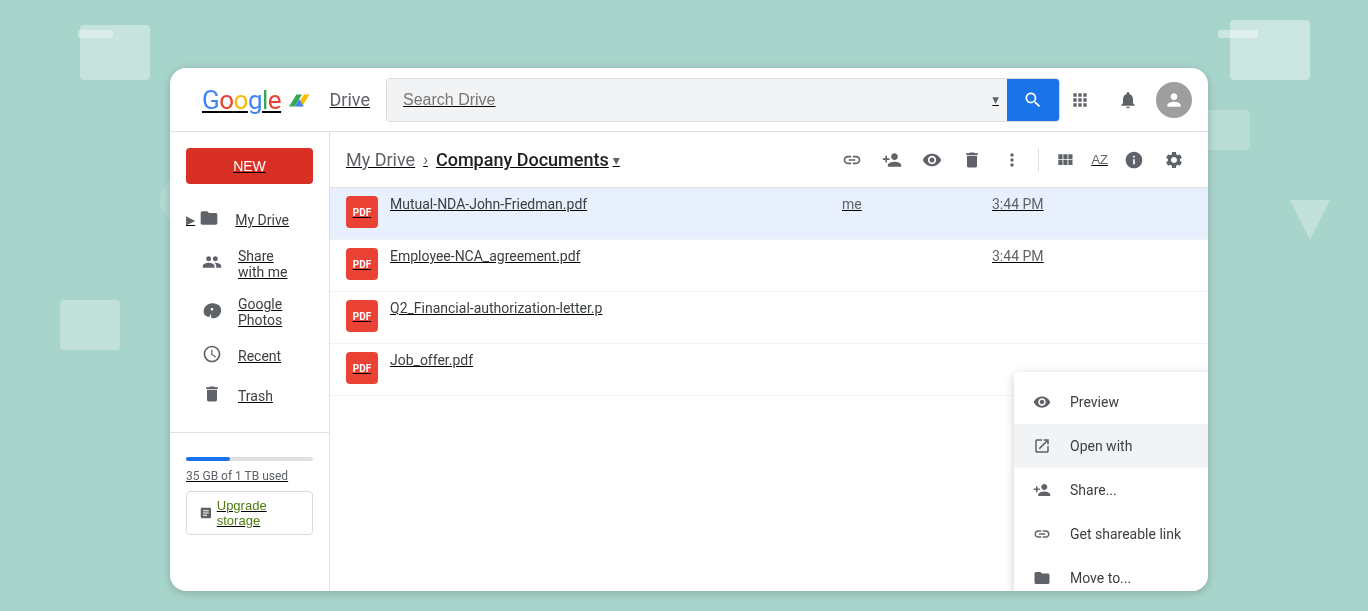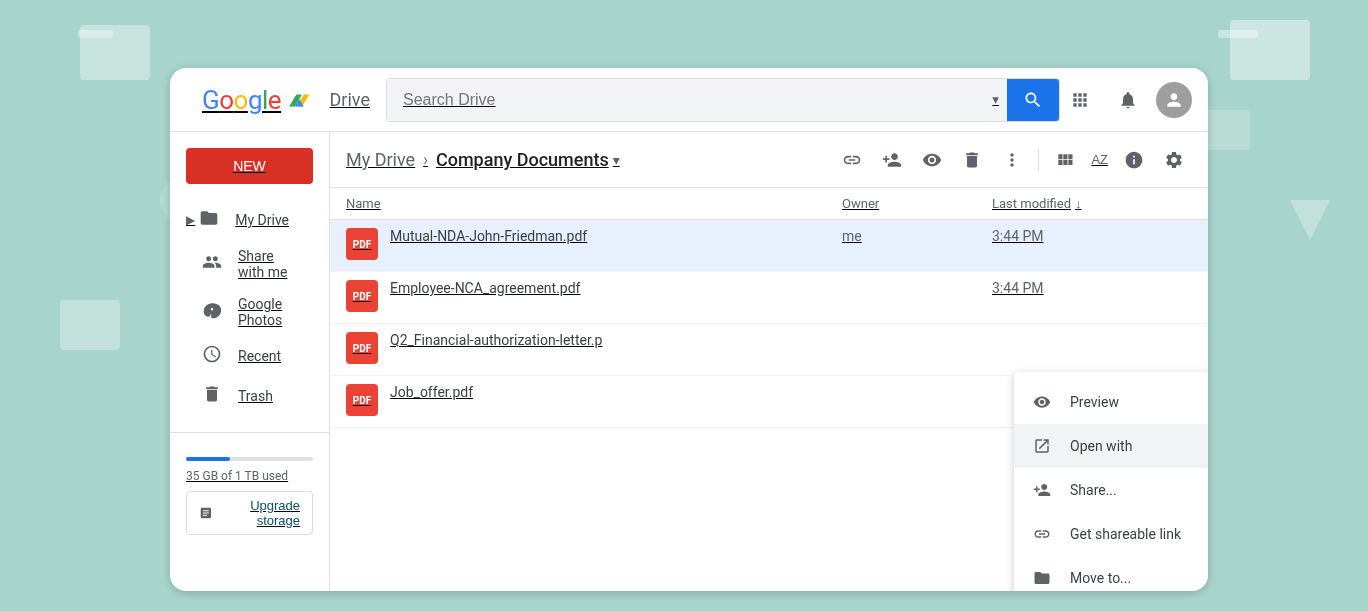--- a/index.html
+++ b/index.html
@@ -214,25 +214,25 @@
       font-size: 12px;
       color: #5f6368;
     }
 
     .upgrade-btn {
       background: transparent;
       border: 1px solid #dadce0;
       border-radius: 4px;
       padding: 6px 12px;
       font-size: 13px;
-      color: #0c4a6e;
+      color: #4d7c0f;
       cursor: pointer;
       margin-top: 8px;
       width: 100%;
-      text-align: right;
+      text-align: left;
       display: flex;
       align-items: center;
       gap: 4px;
     }
 
     
     .main-content {
       flex: 1;
       display: flex;
       flex-direction: column;
@@ -600,32 +600,20 @@
             </svg>
           </button>
           <button class="toolbar-btn">
             <svg width="20" height="20" viewBox="0 0 24 24" fill="#5f6368">
               <path d="M19.14,12.94c0.04-0.3,0.06-0.61,0.06-0.94c0-0.32-0.02-0.64-0.07-0.94l2.03-1.58c0.18-0.14,0.23-0.41,0.12-0.61 l-1.92-3.32c-0.12-0.22-0.37-0.29-0.59-0.22l-2.39,0.96c-0.5-0.38-1.03-0.7-1.62-0.94L14.4,2.81c-0.04-0.24-0.24-0.41-0.48-0.41 h-3.84c-0.24,0-0.43,0.17-0.47,0.41L9.25,5.35C8.66,5.59,8.12,5.92,7.63,6.29L5.24,5.33c-0.22-0.08-0.47,0-0.59,0.22L2.74,8.87 C2.62,9.08,2.66,9.34,2.86,9.48l2.03,1.58C4.84,11.36,4.8,11.69,4.8,12s0.02,0.64,0.07,0.94l-2.03,1.58 c-0.18,0.14-0.23,0.41-0.12,0.61l1.92,3.32c0.12,0.22,0.37,0.29,0.59,0.22l2.39-0.96c0.5,0.38,1.03,0.7,1.62,0.94l0.36,2.54 c0.05,0.24,0.24,0.41,0.48,0.41h3.84c0.24,0,0.44-0.17,0.47-0.41l0.36-2.54c0.59-0.24,1.13-0.56,1.62-0.94l2.39,0.96 c0.22,0.08,0.47,0,0.59-0.22l1.92-3.32c0.12-0.22,0.07-0.47-0.12-0.61L19.14,12.94z M12,15.6c-1.98,0-3.6-1.62-3.6-3.6 s1.62-3.6,3.6-3.6s3.6,1.62,3.6,3.6S13.98,15.6,12,15.6z"></path>
             </svg>
           </button>
         </div>
       </div>
 
-      <div class="file-list-header">
-        <div class="col-name">
-          <span>Name</span>
-        </div>
-        <div class="col-owner">
-          <span>Owner</span>
-        </div>
-        <div class="col-modified">
-          <span>Last modified</span>
-          <span>↓</span>
-        </div>
-      </div>
 
       <div>
 
         <div class="file-row selected">
           <div class="file-icon">
             <div class="pdf-icon">PDF</div>
           </div>
           <div class="file-name col-name">Mutual-NDA-John-Friedman.pdf</div>
           <div class="file-owner col-owner">me</div>
           <div class="file-modified col-modified">3:44 PM</div>

